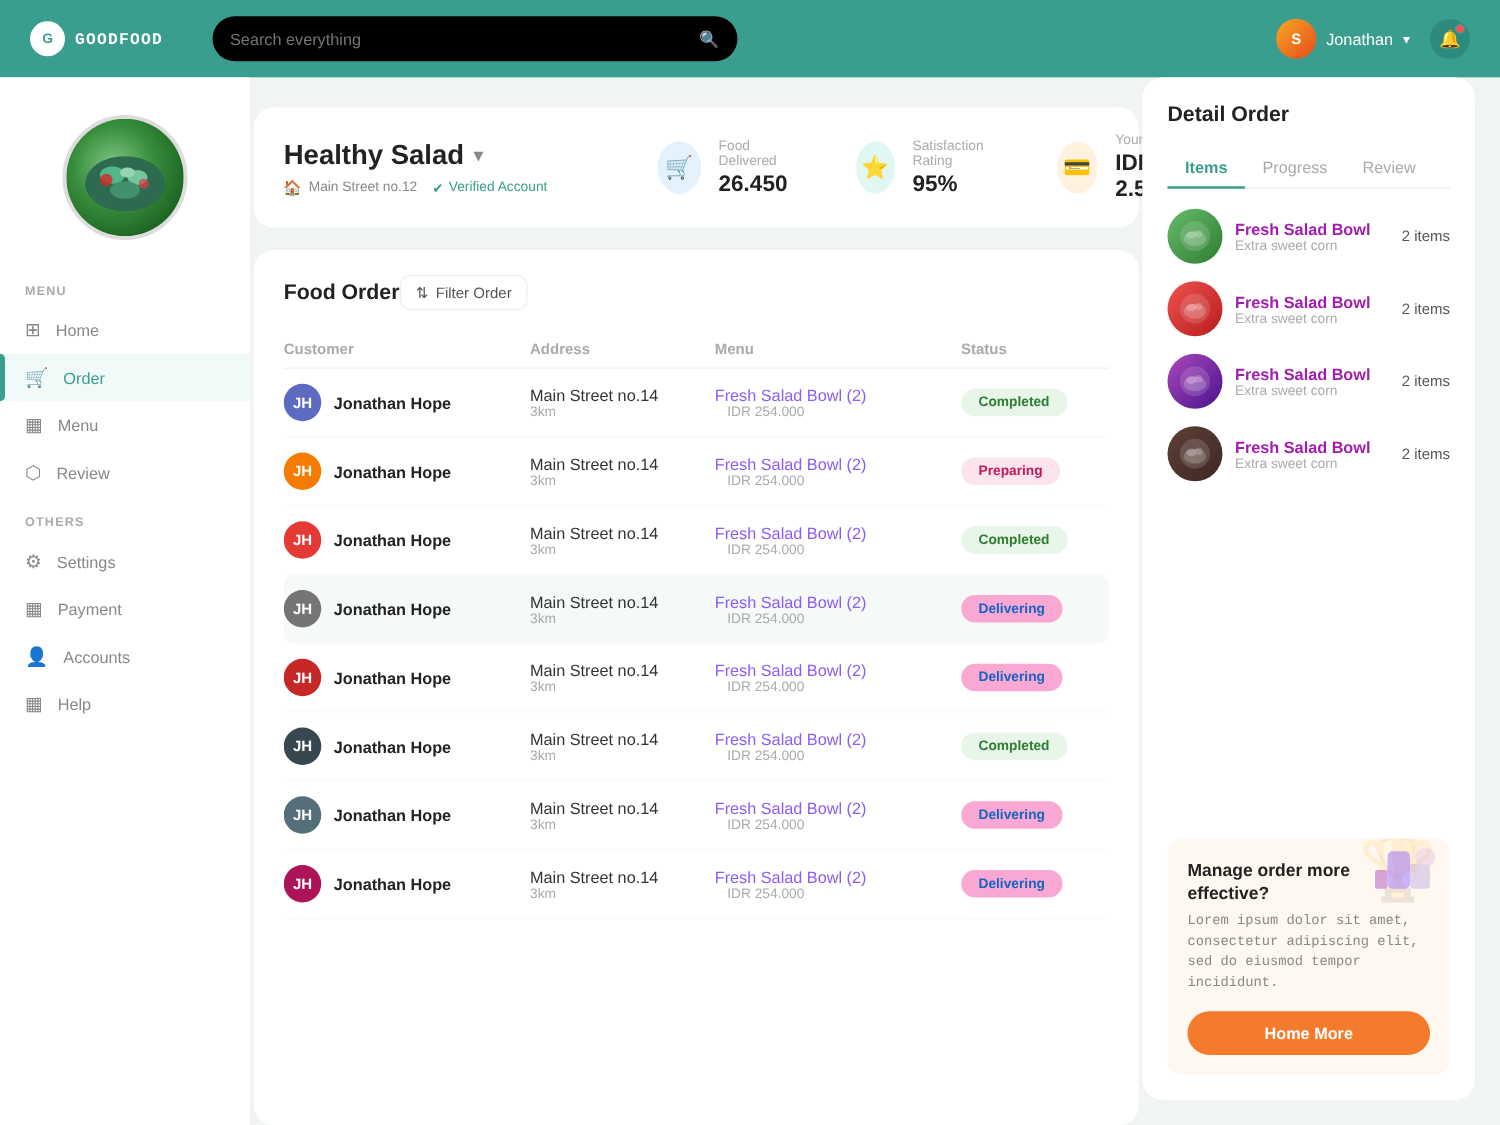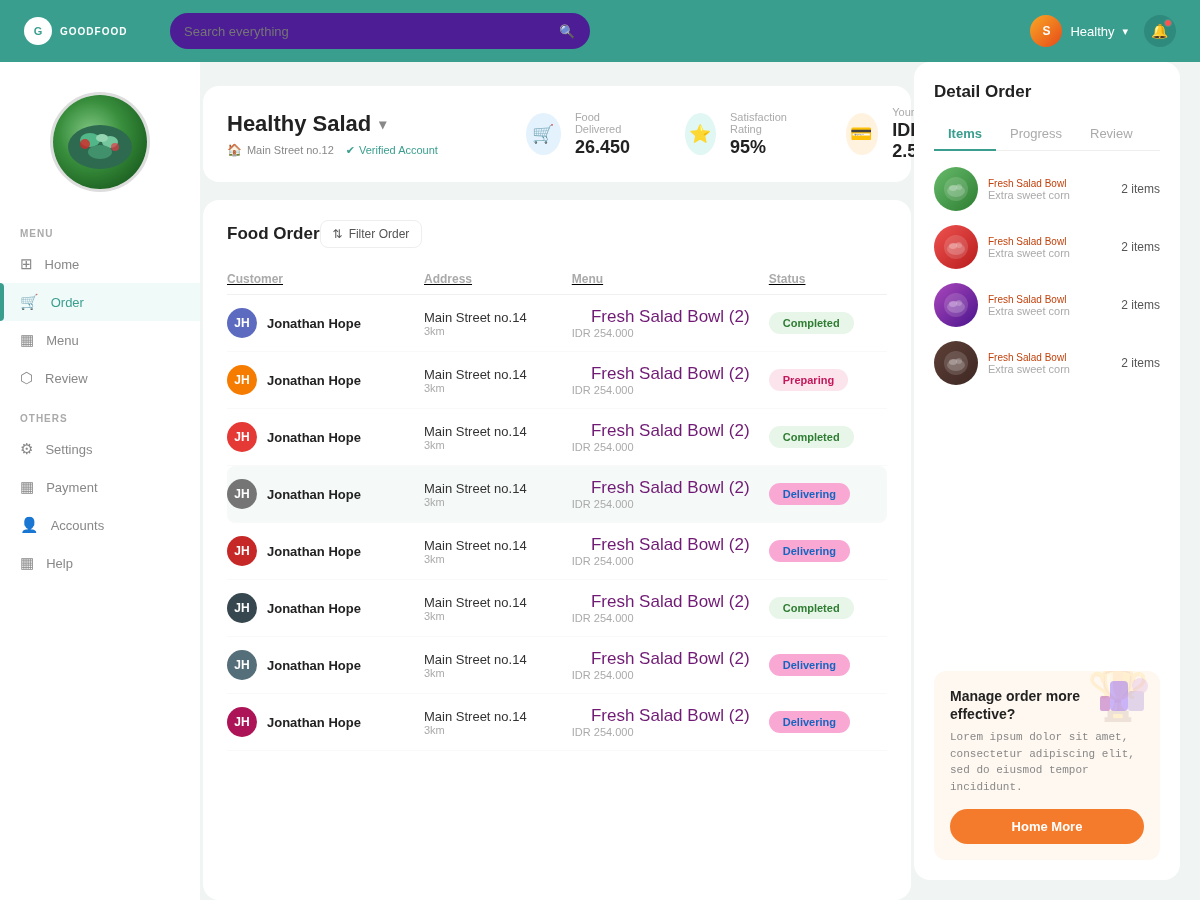--- a/index.html
+++ b/index.html
@@ -20,25 +20,25 @@
       gap: 8px;
       min-width: 130px;
     }
     .logo-circle {
       width: 28px; height: 28px;
       background: white;
       border-radius: 50%;
       display: flex; align-items: center; justify-content: center;
       font-size: 11px; font-weight: bold; color: #3a9e8f;
     }
-    .logo-text { color: white; font-size: 10px; font-weight: 700; letter-spacing: 1px; }
+    .logo-text { color: white; font-size: 13px; font-weight: 700; letter-spacing: 1px; font-family: Liberation Mono, monospace; }
     .search-bar {
       flex: 1;
       max-width: 420px;
-      background: #4c1d95;
+      background: #000000;
       border-radius: 20px;
       display: flex;
       align-items: center;
       padding: 0 14px;
       height: 36px;
       gap: 8px;
     }
     .search-bar input {
       border: none; outline: none; background: transparent;
       font-size: 13px; color: #888; width: 100%;
@@ -222,21 +222,20 @@
       cursor: pointer;
       padding: 6px 12px;
       border: 1px solid #eee;
       border-radius: 8px;
     }
     .table-header {
       display: grid;
       grid-template-columns: 2fr 1.5fr 2fr 1.2fr;
       padding: 8px 0;
       border-bottom: 1px solid #f0f0f0;
-      text-decoration: underline;
     }
     .th { font-size: 12px; color: #aaa; font-weight: 600; }
     .table-body { overflow-y: auto; flex: 1; }
     .table-row {
       display: grid;
       grid-template-columns: 2fr 1.5fr 2fr 1.2fr;
       padding: 12px 0;
       border-bottom: 1px solid #f9f9f9;
       align-items: center;
     }
@@ -247,22 +246,22 @@
     .customer-avatar {
       width: 30px; height: 30px; border-radius: 50%;
       background: linear-gradient(135deg, #f39c12, #e74c3c);
       display: flex; align-items: center; justify-content: center;
       font-size: 12px; color: white; font-weight: bold;
       flex-shrink: 0;
     }
     .customer-name { font-size: 13px; font-weight: 600; color: #222; }
     .address-main { font-size: 13px; color: #333; }
     .address-sub { font-size: 11px; color: #aaa; }
-    .menu-name { font-size: 17px; color: #701a75; text-align: center; }
-    .menu-price { font-size: 11px; color: #aaa; }
+    .menu-name { font-size: 13px; color: #8b5cf6; }
+    .menu-price { font-size: 11px; color: #aaa; margin-left: 10px; }
     .status-badge {
       padding: 5px 14px;
       border-radius: 20px;
       font-size: 11px;
       font-weight: 600;
       display: inline-block;
       text-align: center;
     }
     .status-completed { background: #e8f5e9; color: #2e7d32; }
     .status-preparing { background: #fce4ec; color: #c2185b; }
@@ -308,21 +307,21 @@
       flex-shrink: 0;
       display: flex; align-items: center; justify-content: center;
       font-size: 20px;
       overflow: hidden;
     }
     .order-item-img.g1 { background: linear-gradient(135deg, #66bb6a, #2e7d32); }
     .order-item-img.g2 { background: linear-gradient(135deg, #ef5350, #b71c1c); }
     .order-item-img.g3 { background: linear-gradient(135deg, #ab47bc, #4a148c); }
     .order-item-img.g4 { background: linear-gradient(135deg, #5d4037, #3e2723); }
     .order-item-info { flex: 1; }
-    .order-item-name { font-size: 10px; font-weight: 400; color: #c2410c; }
+    .order-item-name { font-size: 13px; font-weight: 700; color: #a21caf; }
     .order-item-sub { font-size: 11px; color: #aaa; }
     .order-item-count { font-size: 12px; color: #555; font-weight: 500; white-space: nowrap; }
 
     .promo-card {
       margin-top: auto;
       background: #fff8f0;
       border-radius: 12px;
       padding: 16px;
       position: relative;
       overflow: hidden;
@@ -351,21 +350,21 @@
     </div>
     <span class="logo-text">GOODFOOD</span>
   </div>
   <div class="search-bar">
     <input type="text" placeholder="Search everything" style="">
     <span class="search-icon-svg">🔍</span>
   </div>
   <div class="header-right">
     <div class="user-area">
       <div class="user-avatar">S</div>
-      <span class="user-name">Healthy</span>
+      <span class="user-name">Jonathan</span>
       <span class="chevron">▾</span>
     </div>
     <div class="notif-btn">
       <span style="color:white;font-size:14px;">🔔</span>
       <div class="notif-dot"></div>
     </div>
   </div>
 </header>
 
 <div class="main-layout">

